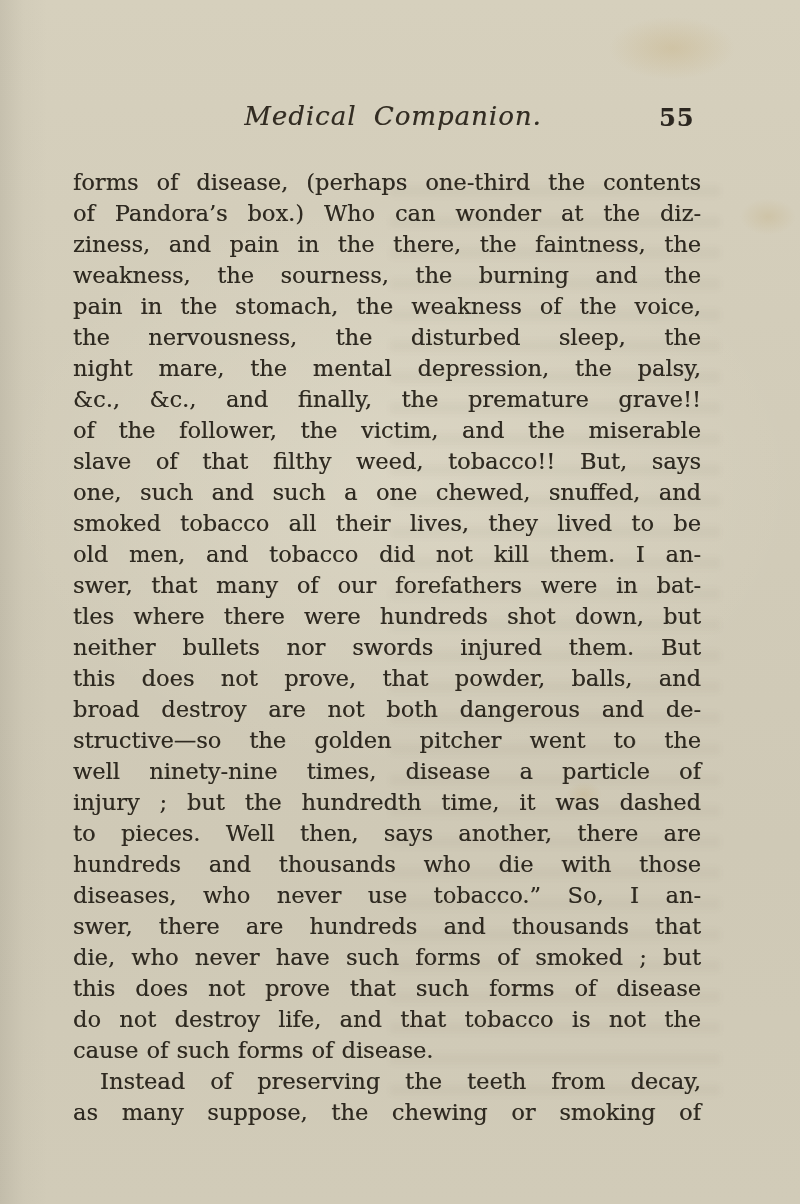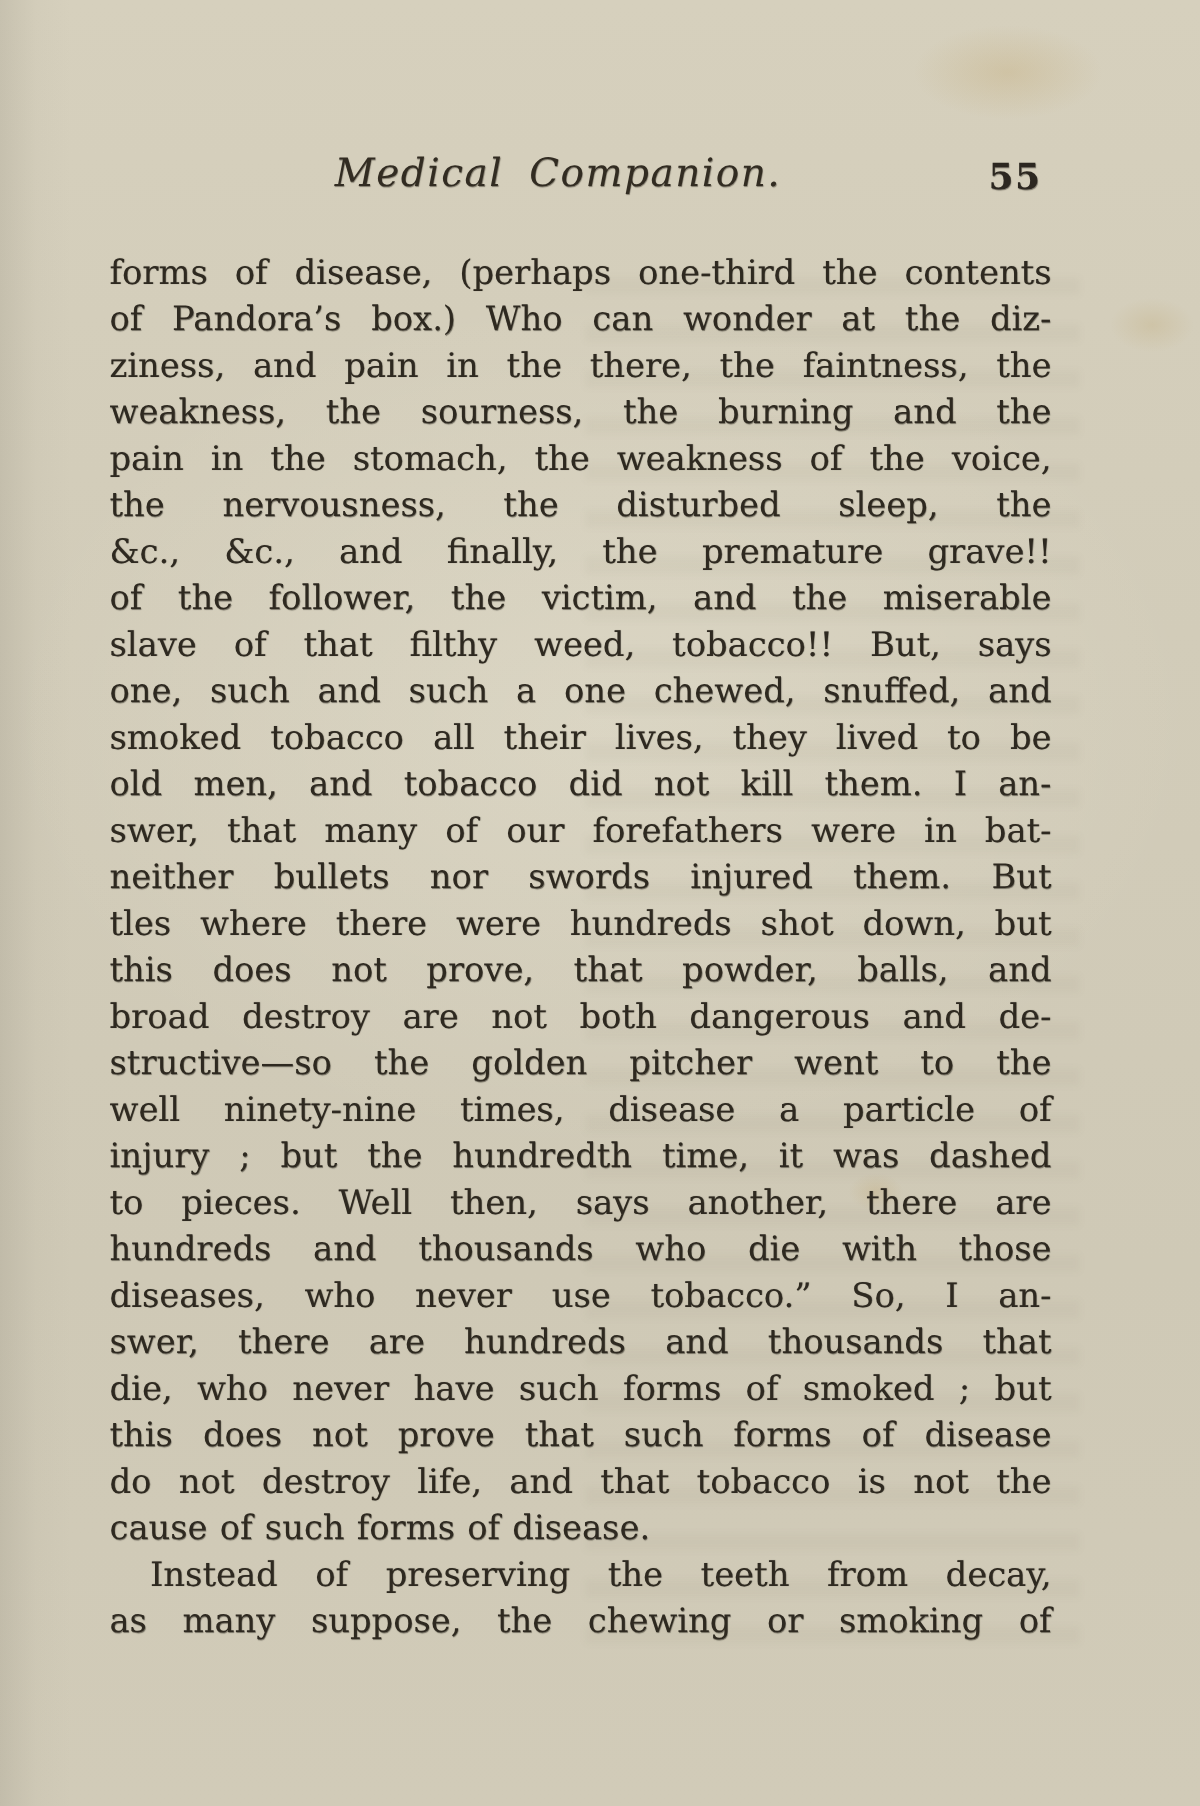--- a/index.html
+++ b/index.html
@@ -32,21 +32,21 @@
       180deg,
       rgba(110,102,84,0.085) 0px, rgba(110,102,84,0.085) 12px,
       rgba(0,0,0,0) 12px, rgba(0,0,0,0) 31px);
     filter: blur(2.5px);
     opacity: 0.55;
     pointer-events: none;
   }
   .running-head {
     position: absolute;
     top: 101px;
-    left: 47px;
+    left: 68px;
     width: 650px;
     text-align: center;
     font-style: italic;
     font-size: 26px;
     letter-spacing: 1px;
     word-spacing: 8px;
     color: #322c22;
     text-shadow: 0.4px 0.4px 0.6px rgba(50,44,34,0.5);
   }
   .page-num {
@@ -95,29 +95,30 @@
 
   <div class="page-num">55</div>
 
   <div class="body-text">
       <div class="line">forms of disease, (perhaps one-third the contents</div>
       <div class="line">of Pandora’s box.) Who can wonder at the diz-</div>
       <div class="line">ziness, and pain in the there, the faintness, the</div>
       <div class="line">weakness, the sourness, the burning and the</div>
       <div class="line">pain in the stomach, the weakness of the voice,</div>
       <div class="line">the nervousness, the disturbed sleep, the</div>
+      <div class="line">night mare, the mental depression, the palsy,</div>
       <div class="line">&amp;c., &amp;c., and finally, the premature grave!!</div>
       <div class="line">of the follower, the victim, and the miserable</div>
       <div class="line">slave of that filthy weed, tobacco!! But, says</div>
       <div class="line">one, such and such a one chewed, snuffed, and</div>
       <div class="line">smoked tobacco all their lives, they lived to be</div>
       <div class="line">old men, and tobacco did not kill them. I an-</div>
       <div class="line">swer, that many of our forefathers were in bat-</div>
+      <div class="line">tles where there were hundreds shot down, but</div>
       <div class="line">neither bullets nor swords injured them. But</div>
-      <div class="line">tles where there were hundreds shot down, but</div>
       <div class="line">this does not prove, that powder, balls, and</div>
       <div class="line">broad destroy are not both dangerous and de-</div>
       <div class="line">structive—so the golden pitcher went to the</div>
       <div class="line">well ninety-nine times, disease a particle of</div>
       <div class="line">injury ; but the hundredth time, it was dashed</div>
       <div class="line">to pieces. Well then, says another, there are</div>
       <div class="line">hundreds and thousands who die with those</div>
       <div class="line">diseases, who never use tobacco.” So, I an-</div>
       <div class="line">swer, there are hundreds and thousands that</div>
       <div class="line">die, who never have such forms of smoked ; but</div>

